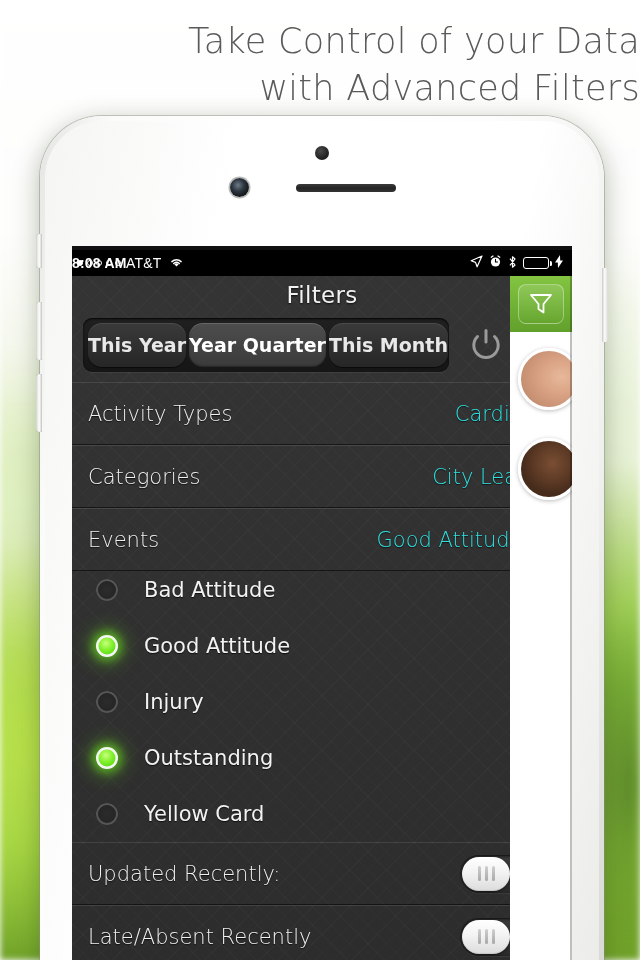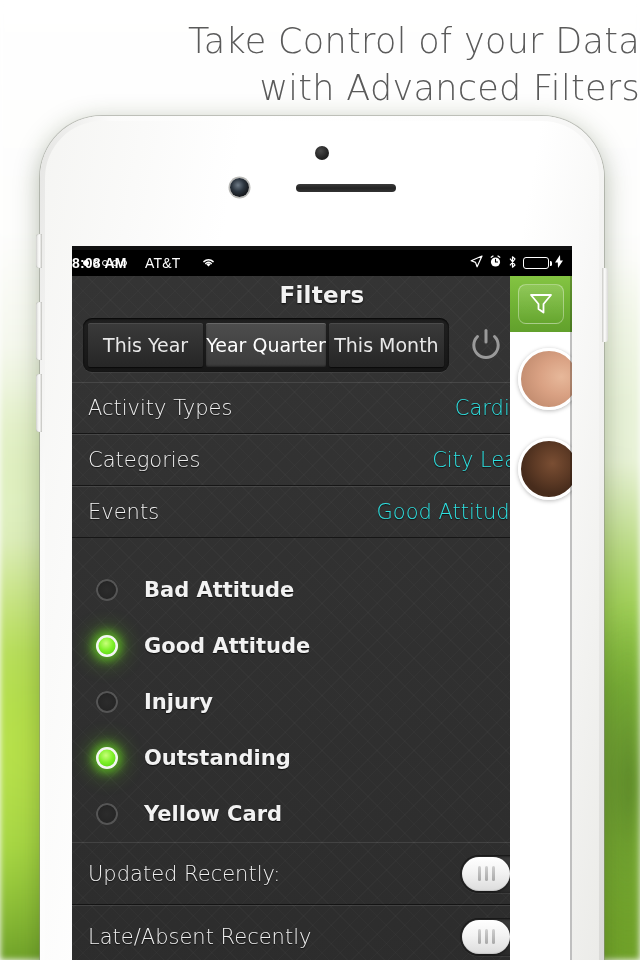--- a/index.html
+++ b/index.html
@@ -100,21 +100,21 @@
   .screen-bezel-top { position:absolute; left:32px; top:130px; width:500px; height:4px; background:#111; }
 
   
   .statusbar {
     position:absolute; left:0; top:0; width:500px; height:26px;
     background:#000; color:#fff;
     display:flex; align-items:center;
     font-size:14px;
     font-family:"Liberation Sans", sans-serif;
   }
-  .sb-left { display:flex; align-items:center; gap:18px; padding-left:11px; }
+  .sb-left { display:flex; align-items:center; gap:5px; padding-left:5px; }
   .dots { display:flex; gap:3.5px; align-items:center; }
   .dot { width:6px; height:6px; border-radius:50%; border:1.2px solid #fff; }
   .dot.filled { background:#fff; }
   .carrier { font-size:14px; letter-spacing:.2px; }
   .wifi { margin-left:2px; }
   .sb-center { position:absolute; left:0; right:0; text-align:left; font-size:14px; font-weight:bold; letter-spacing:.2px; }
   .sb-right { margin-left:auto; display:flex; align-items:center; gap:6px; padding-right:9px; }
   .batt {
     width:26px; height:12px; border:1.3px solid #fff; border-radius:3px;
     position:relative; padding:1.3px;
@@ -134,58 +134,58 @@
       repeating-linear-gradient(-45deg, rgba(255,255,255,.018) 0 1px, transparent 1px 13px),
       linear-gradient(180deg,#343434 0%,#2c2c2c 100%);
   }
 
   .nav-title {
     position:absolute; left:0; top:6px; width:500px;
     text-align:center;
     color:#f2f2f2;
     font-size:23px;
     font-family:"DejaVu Sans", sans-serif;
-    font-weight:700;
+    font-weight:400;
     letter-spacing:.3px;
     text-shadow:0 1px 2px rgba(0,0,0,.8);
   }
 
   
   .seg-wrap {
     position:absolute; left:11px; top:42px;
     width:366px; height:54px;
     border-radius:9px;
     background:linear-gradient(180deg,#202020,#161616);
     box-shadow:inset 0 1px 2px rgba(0,0,0,.9), 0 1px 0 rgba(255,255,255,.06);
     display:flex; align-items:center; padding:5px; gap:3px;
   }
   .seg {
-    flex:1; height:44px; border-radius:2px;
+    flex:1; height:44px; border-radius:14px;
     display:flex; align-items:center; justify-content:center;
     color:#e8e8e8; font-size:19px;
-    font-family:"DejaVu Sans", sans-serif; font-weight:400;
+    font-family:"DejaVu Sans", sans-serif; font-weight:700;
     background:linear-gradient(180deg,#3a3a3a,#262626);
     box-shadow:inset 0 1px 0 rgba(255,255,255,.09), 0 1px 1px rgba(0,0,0,.6);
     white-space:nowrap;
   }
   .seg.active {
     background:linear-gradient(180deg,#4d4d4d,#3b3b3b);
     box-shadow:inset 0 1px 0 rgba(255,255,255,.16), inset 0 -1px 2px rgba(0,0,0,.4);
     color:#ffffff;
   }
 
   .power-btn {
     position:absolute; left:392px; top:48px;
     width:44px; height:44px;
   }
 
   
   .rows { position:absolute; left:0; top:106px; width:500px; }
   .row {
-    height:52px;
+    height:63px;
     display:flex; align-items:center;
     padding:0 16px;
     border-top:1px solid rgba(255,255,255,.10);
     border-bottom:1px solid rgba(0,0,0,.55);
   }
   .row-label {
     color:#f0f0f0; font-size:21px; font-weight:300;
     font-family:"DejaVu Sans", sans-serif;
     text-shadow:0 1px 1px rgba(0,0,0,.7);
   }
@@ -209,21 +209,21 @@
   }
   .led.on {
     background:radial-gradient(circle at 45% 38%, #c9ff7a 0%, #7ff02a 38%, #56d40f 72%, #3fae08 100%);
     box-shadow:
       inset 0 0 0 2.5px #f4f4f4,
       0 0 8px 4px rgba(110,232,31,.55),
       0 0 18px 9px rgba(110,232,31,.25);
   }
   .radio-label {
     margin-left:26px;
-    color:#f2f2f2; font-size:21px; font-weight:700;
+    color:#f2f2f2; font-size:21px; font-weight:400;
     font-family:"DejaVu Sans", sans-serif;
     text-shadow:0 1px 1px rgba(0,0,0,.7);
   }
 
   
   .toggle-rows { position:absolute; left:0; top:566px; width:500px; }
   .toggle-row {
     height:63px; display:flex; align-items:center; padding:0 16px;
     border-top:1px solid rgba(255,255,255,.10);
     border-bottom:1px solid rgba(0,0,0,.55);

